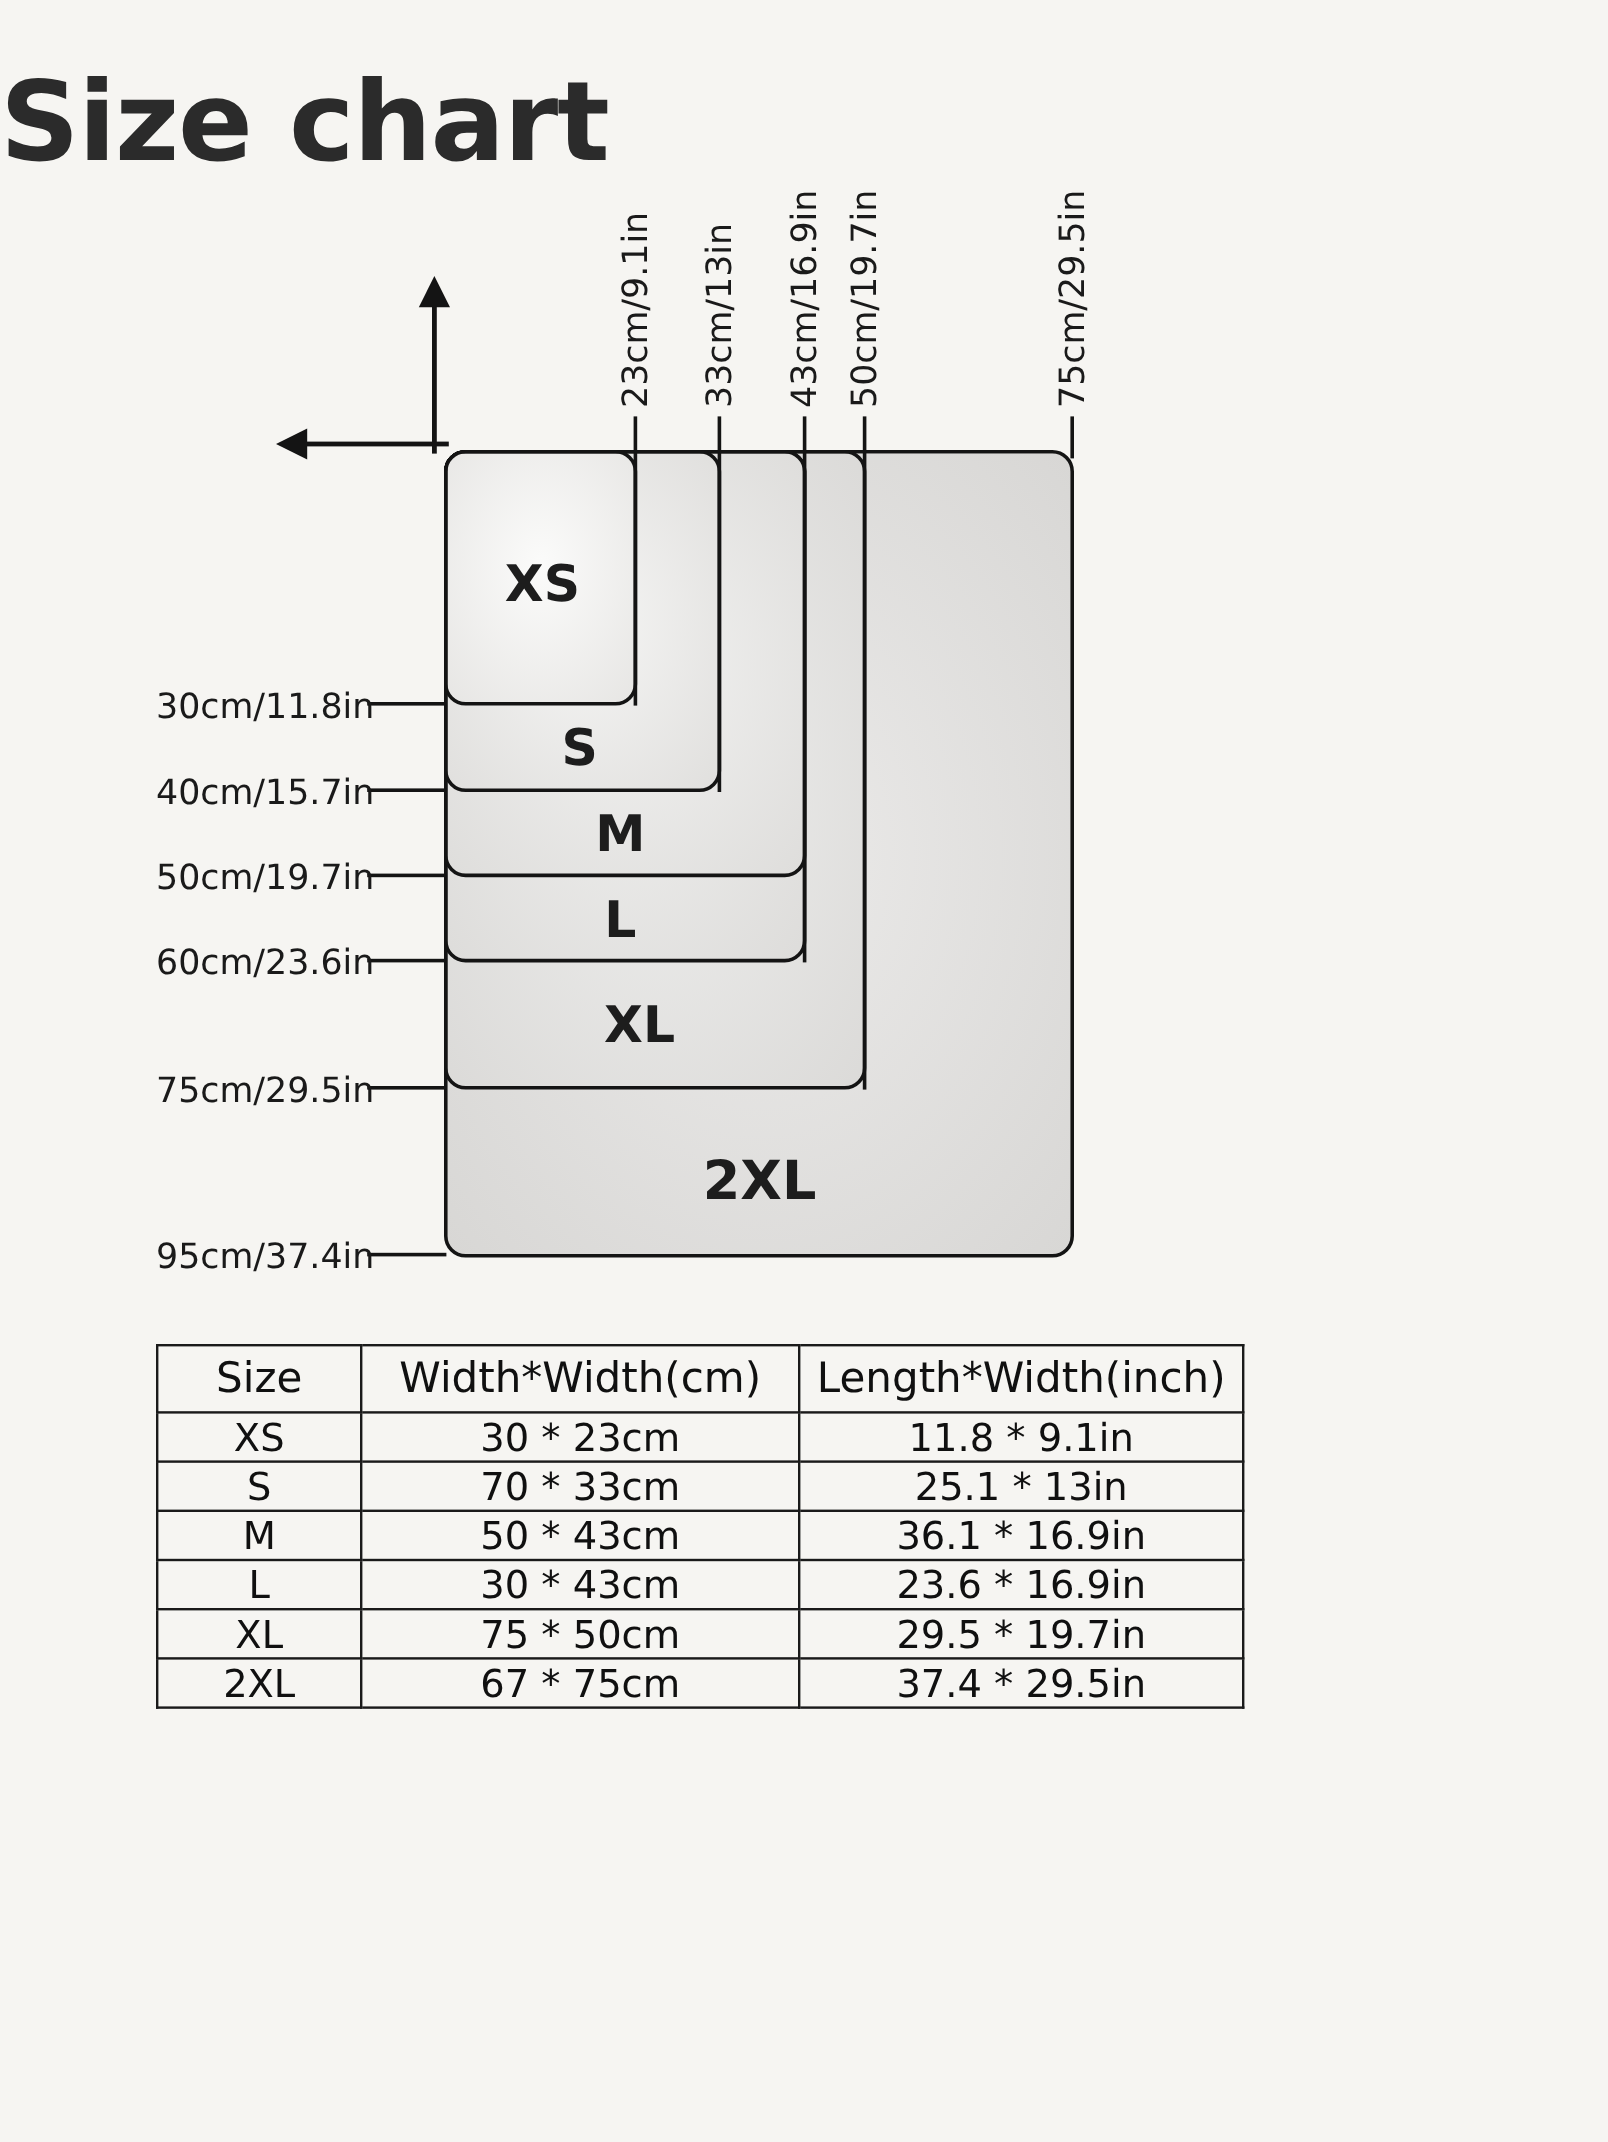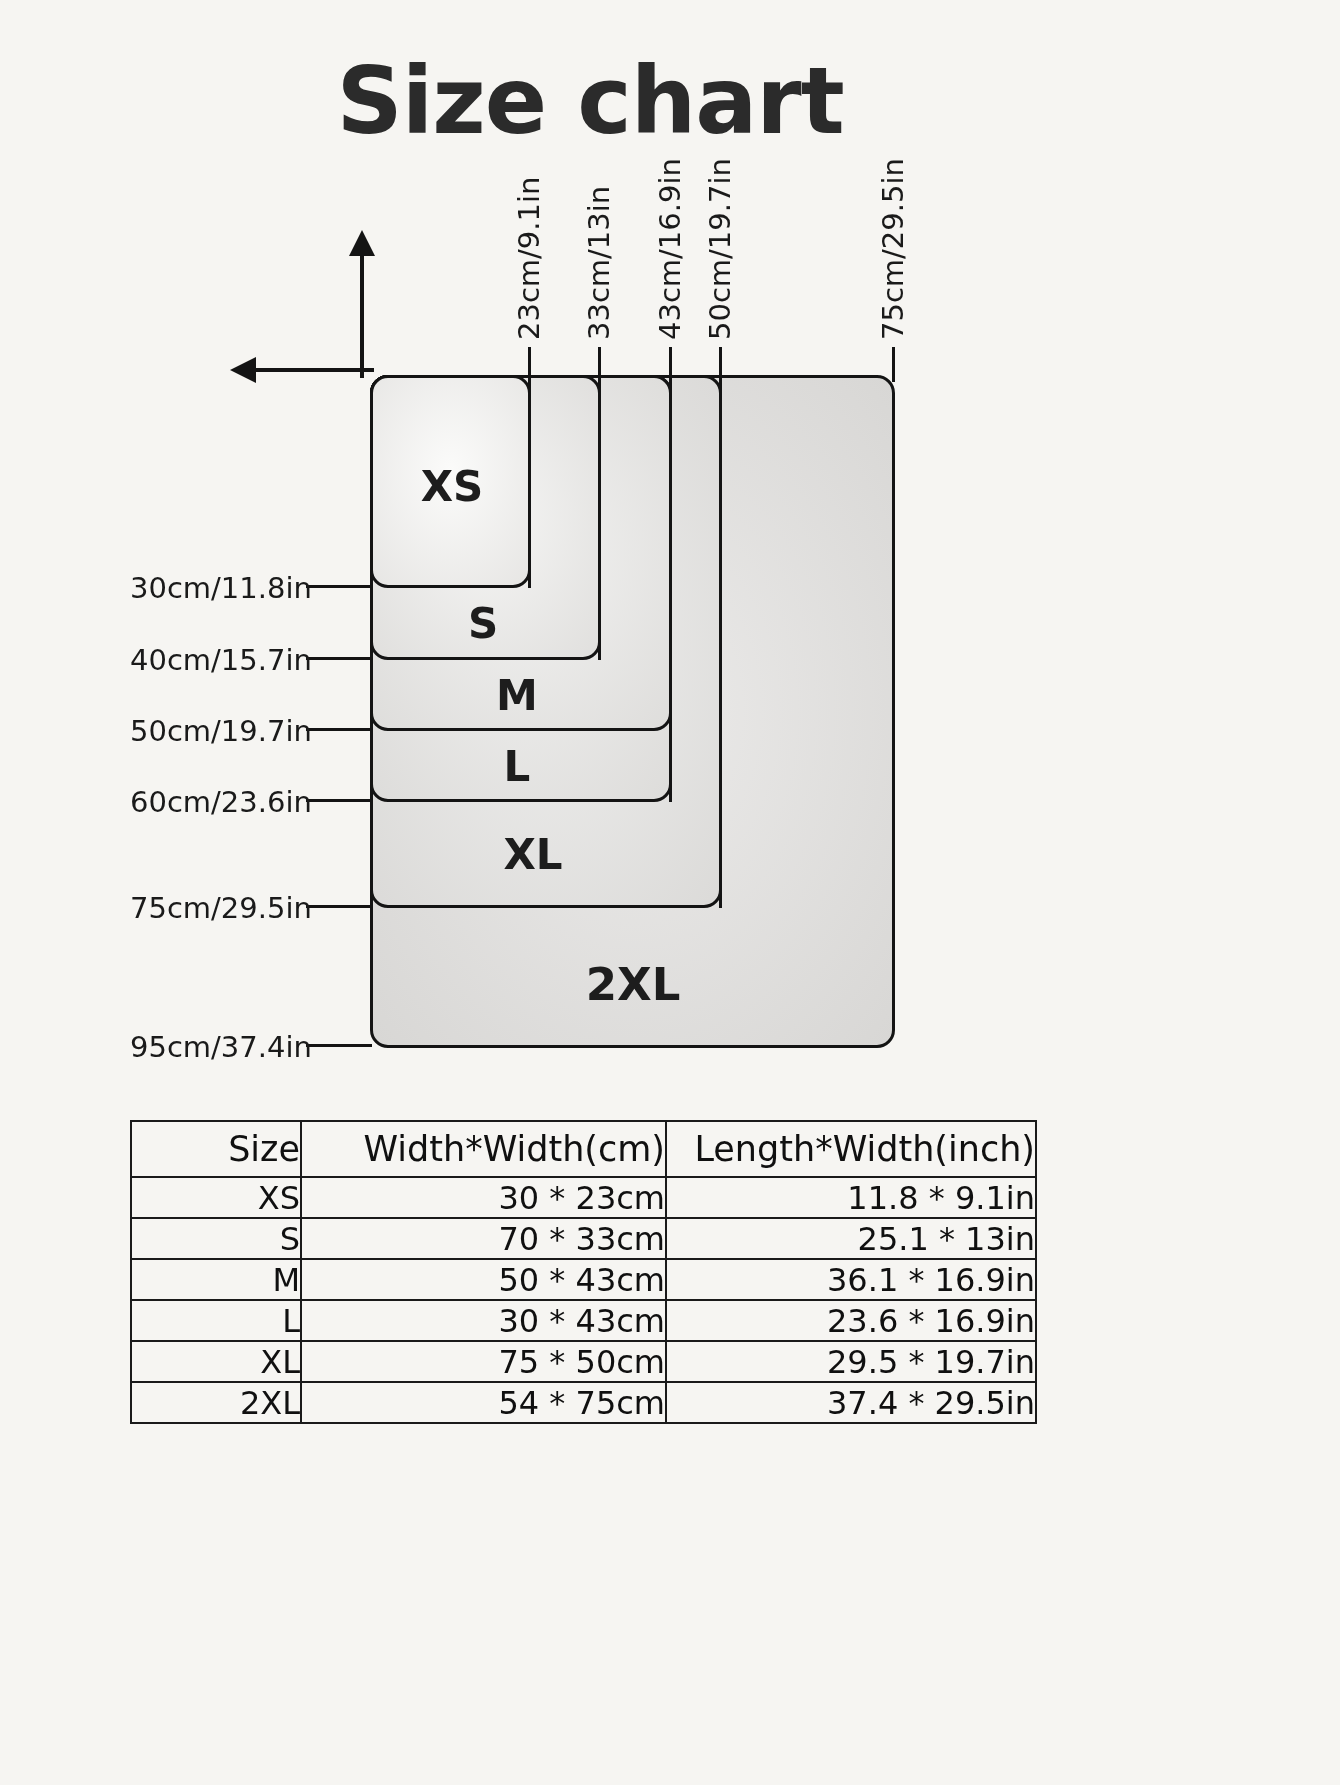--- a/index.html
+++ b/index.html
@@ -15,21 +15,20 @@
     margin: 0 auto;
     background: #f6f5f2;
     overflow: hidden;
   }
   .title {
     position: absolute;
     top: 48px;
     left: 0;
     width: 1180px;
     margin: 0;
-    text-align: center;
     font-size: 92px;
     font-weight: 800;
     letter-spacing: -1px;
     color: #2b2b2b;
   }
   
   .rect {
     position: absolute;
     box-sizing: border-box;
     border: 3px solid #141414;
@@ -109,21 +108,21 @@
     left: 130px;
     top: 1120px;
     width: 905px;
     border-collapse: collapse;
     table-layout: fixed;
     font-size: 32px;
     color: #101010;
   }
   .size-table th, .size-table td {
     border: 2px solid #1a1a1a;
-    text-align: right;
+    text-align: center;
     padding: 0;
     font-weight: 400;
     overflow: hidden;
     white-space: nowrap;
   }
   .size-table th { height: 54px; font-size: 35px; }
   .size-table td { height: 39px; }
   .col-size { width: 170px; }
   .col-cm   { width: 365px; }
   .col-inch { width: 370px; }
@@ -231,20 +230,20 @@
         <td>30 * 43cm</td>
         <td>23.6 * 16.9in</td>
       </tr>
       <tr>
         <td>XL</td>
         <td>75 * 50cm</td>
         <td>29.5 * 19.7in</td>
       </tr>
       <tr>
         <td>2XL</td>
-        <td>54 * 75cm</td>
+        <td>67 * 75cm</td>
         <td>37.4 * 29.5in</td>
       </tr>
     </tbody>
   </table>
 
 
 </div>
 
 </body></html>

